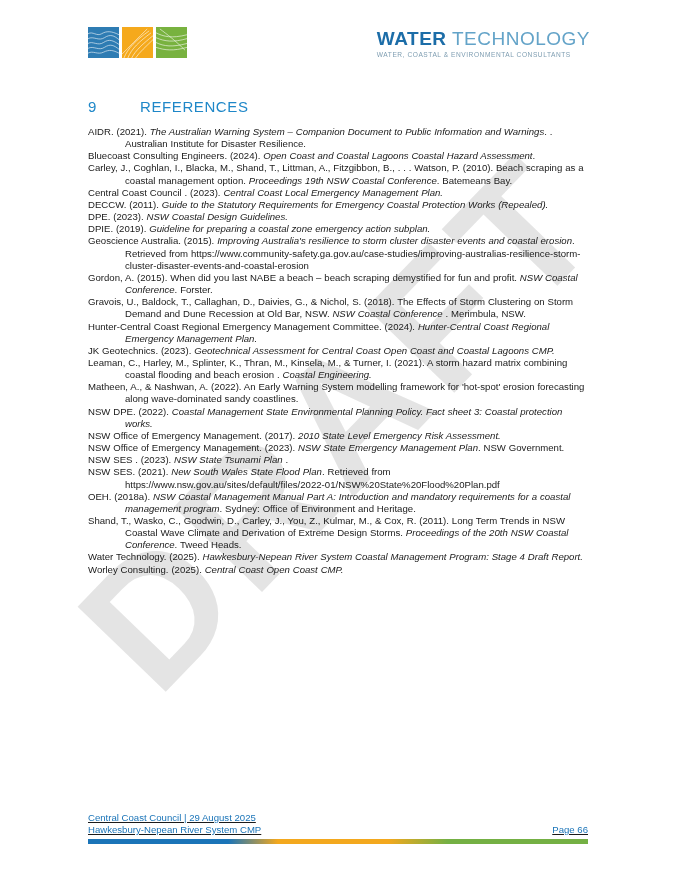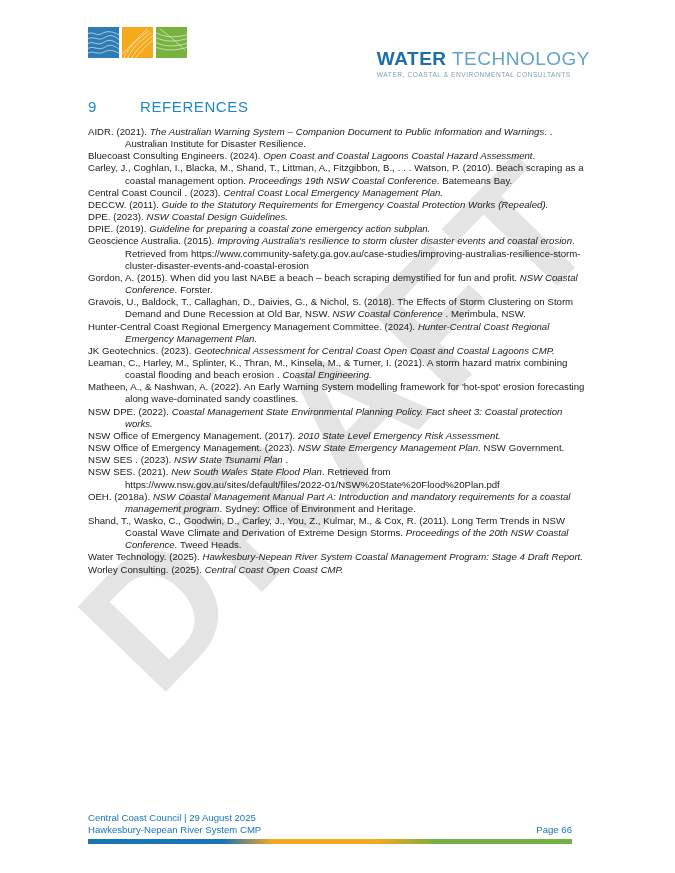--- a/index.html
+++ b/index.html
@@ -28,21 +28,21 @@
   }
   
   .header{
     position:absolute; left:88px; right:85px; top:27px;
     display:flex; justify-content:space-between; align-items:flex-start;
     z-index:1;
   }
   .logo-squares{display:flex; gap:3px;}
   .sq{width:31px;height:31px;display:block;}
   .brand{text-align:left; margin-top:2px;}
-  .brand-line{font-size:19px; line-height:19px; letter-spacing:0.5px; white-space:nowrap;margin-top:20px;}
+  .brand-line{font-size:19px; line-height:19px; letter-spacing:0.5px; white-space:nowrap;}
   .brand-word1{font-weight:bold; color:#1c6da8;}
   .brand-word2{font-weight:normal; color:#63a3c8;}
   .tagline{font-size:6.6px; letter-spacing:0.55px; color:#7e9db1; margin-top:3px; white-space:nowrap;}
   
   .main{position:relative; z-index:1;}
   .h1{
     position:absolute; left:88px; top:98px;
     display:flex; margin:0;
     font-size:15px; font-weight:normal;
     color:#1e87c8; letter-spacing:0.6px;
@@ -55,21 +55,21 @@
   }
   .ref{
     margin:0;
     padding-left:37px;
     text-indent:-37px;
     word-spacing:0.2px;
   }
   .ref em{font-style:italic;}
   
   .footer{
-    position:absolute; left:88px; right:103px; top:812px; z-index:1;
+    position:absolute; left:88px; right:87px; top:812px; z-index:1;text-decoration:underline;
   }
   .footer-row{
     display:flex; justify-content:space-between; align-items:flex-end;
     color:#1a74b8; font-size:9.6px; line-height:12px;
   }
   .footer-bar{
     margin-top:3px; height:4.5px; width:100%;
     background:linear-gradient(90deg,
       #1a74b8 0%, #1a74b8 28%,
       #f3a81e 38%, #f3a81e 60%,

